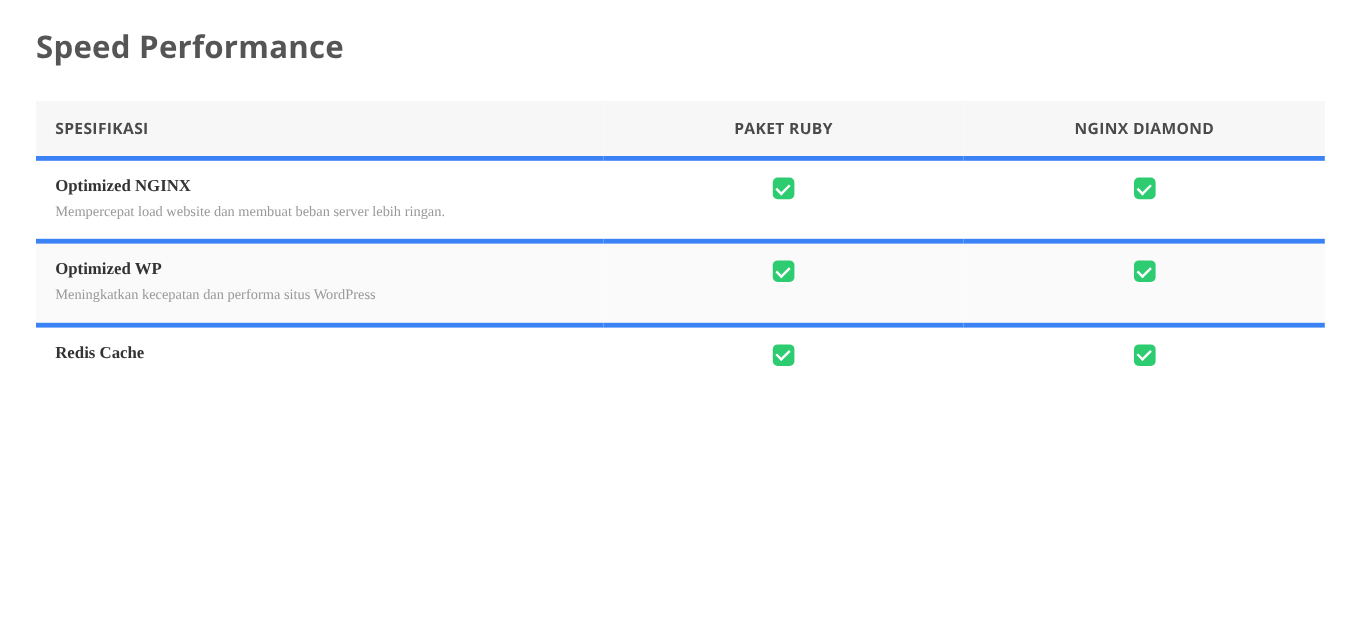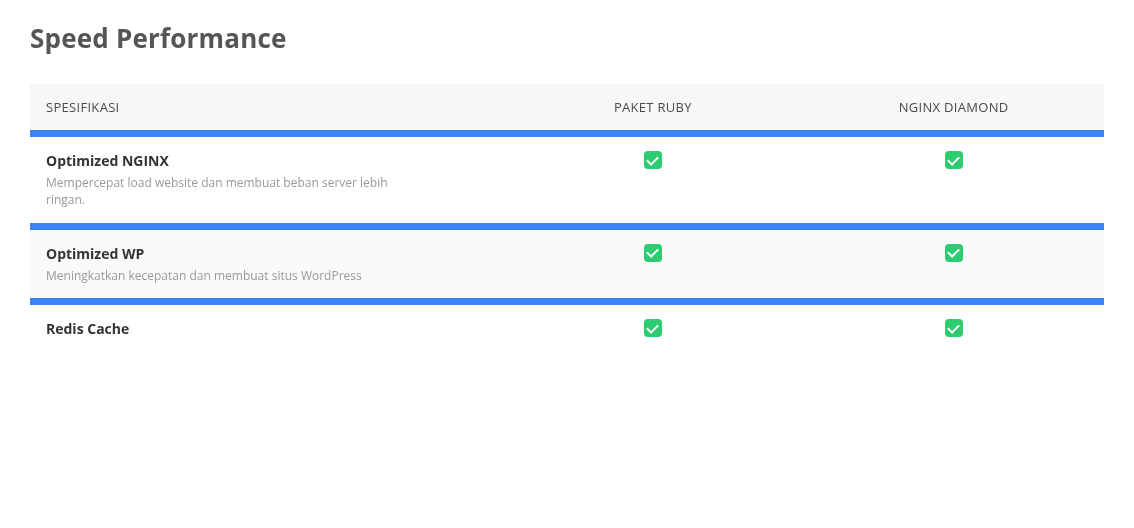--- a/index.html
+++ b/index.html
@@ -26,29 +26,30 @@
       border-collapse: collapse;
       table-layout: fixed;
     }
     table.spec-table thead tr {
       background: #f7f7f7;
     }
     table.spec-table th {
       text-align: left;
       padding: 14px 16px;
       font-size: 13px;
-      font-weight: 400;
+      font-weight: 700;
       color: #4a4a4a;
       letter-spacing: 0.3px;
     }
     table.spec-table th.col-center {
       text-align: center;
     }
     table.spec-table tbody tr {
-      border-top: 7px solid #3b82f6;
+      border-top: 4px solid #3b82f6;
+      font-family: Liberation Serif, serif;
     }
     table.spec-table tbody tr:nth-child(even) {
       background: #fafafa;
     }
     table.spec-table td {
       padding: 14px 16px;
       vertical-align: top;
     }
     .feature-title {
       font-size: 14px;
@@ -111,21 +112,21 @@
         <td>
           <div class="feature-title">Optimized NGINX</div>
           <div class="feature-desc">Mempercepat load website dan membuat beban server lebih ringan.</div>
         </td>
         <td class="check-cell"><span class="check-icon"></span></td>
         <td class="check-cell"><span class="check-icon"></span></td>
       </tr>
       <tr>
         <td>
           <div class="feature-title">Optimized WP</div>
-          <div class="feature-desc">Meningkatkan kecepatan dan membuat situs WordPress</div>
+          <div class="feature-desc">Meningkatkan kecepatan dan performa situs WordPress</div>
         </td>
         <td class="check-cell"><span class="check-icon"></span></td>
         <td class="check-cell"><span class="check-icon"></span></td>
       </tr>
       <tr>
         <td>
           <div class="feature-title">Redis Cache</div>
         </td>
         <td class="check-cell"><span class="check-icon"></span></td>
         <td class="check-cell"><span class="check-icon"></span></td>

